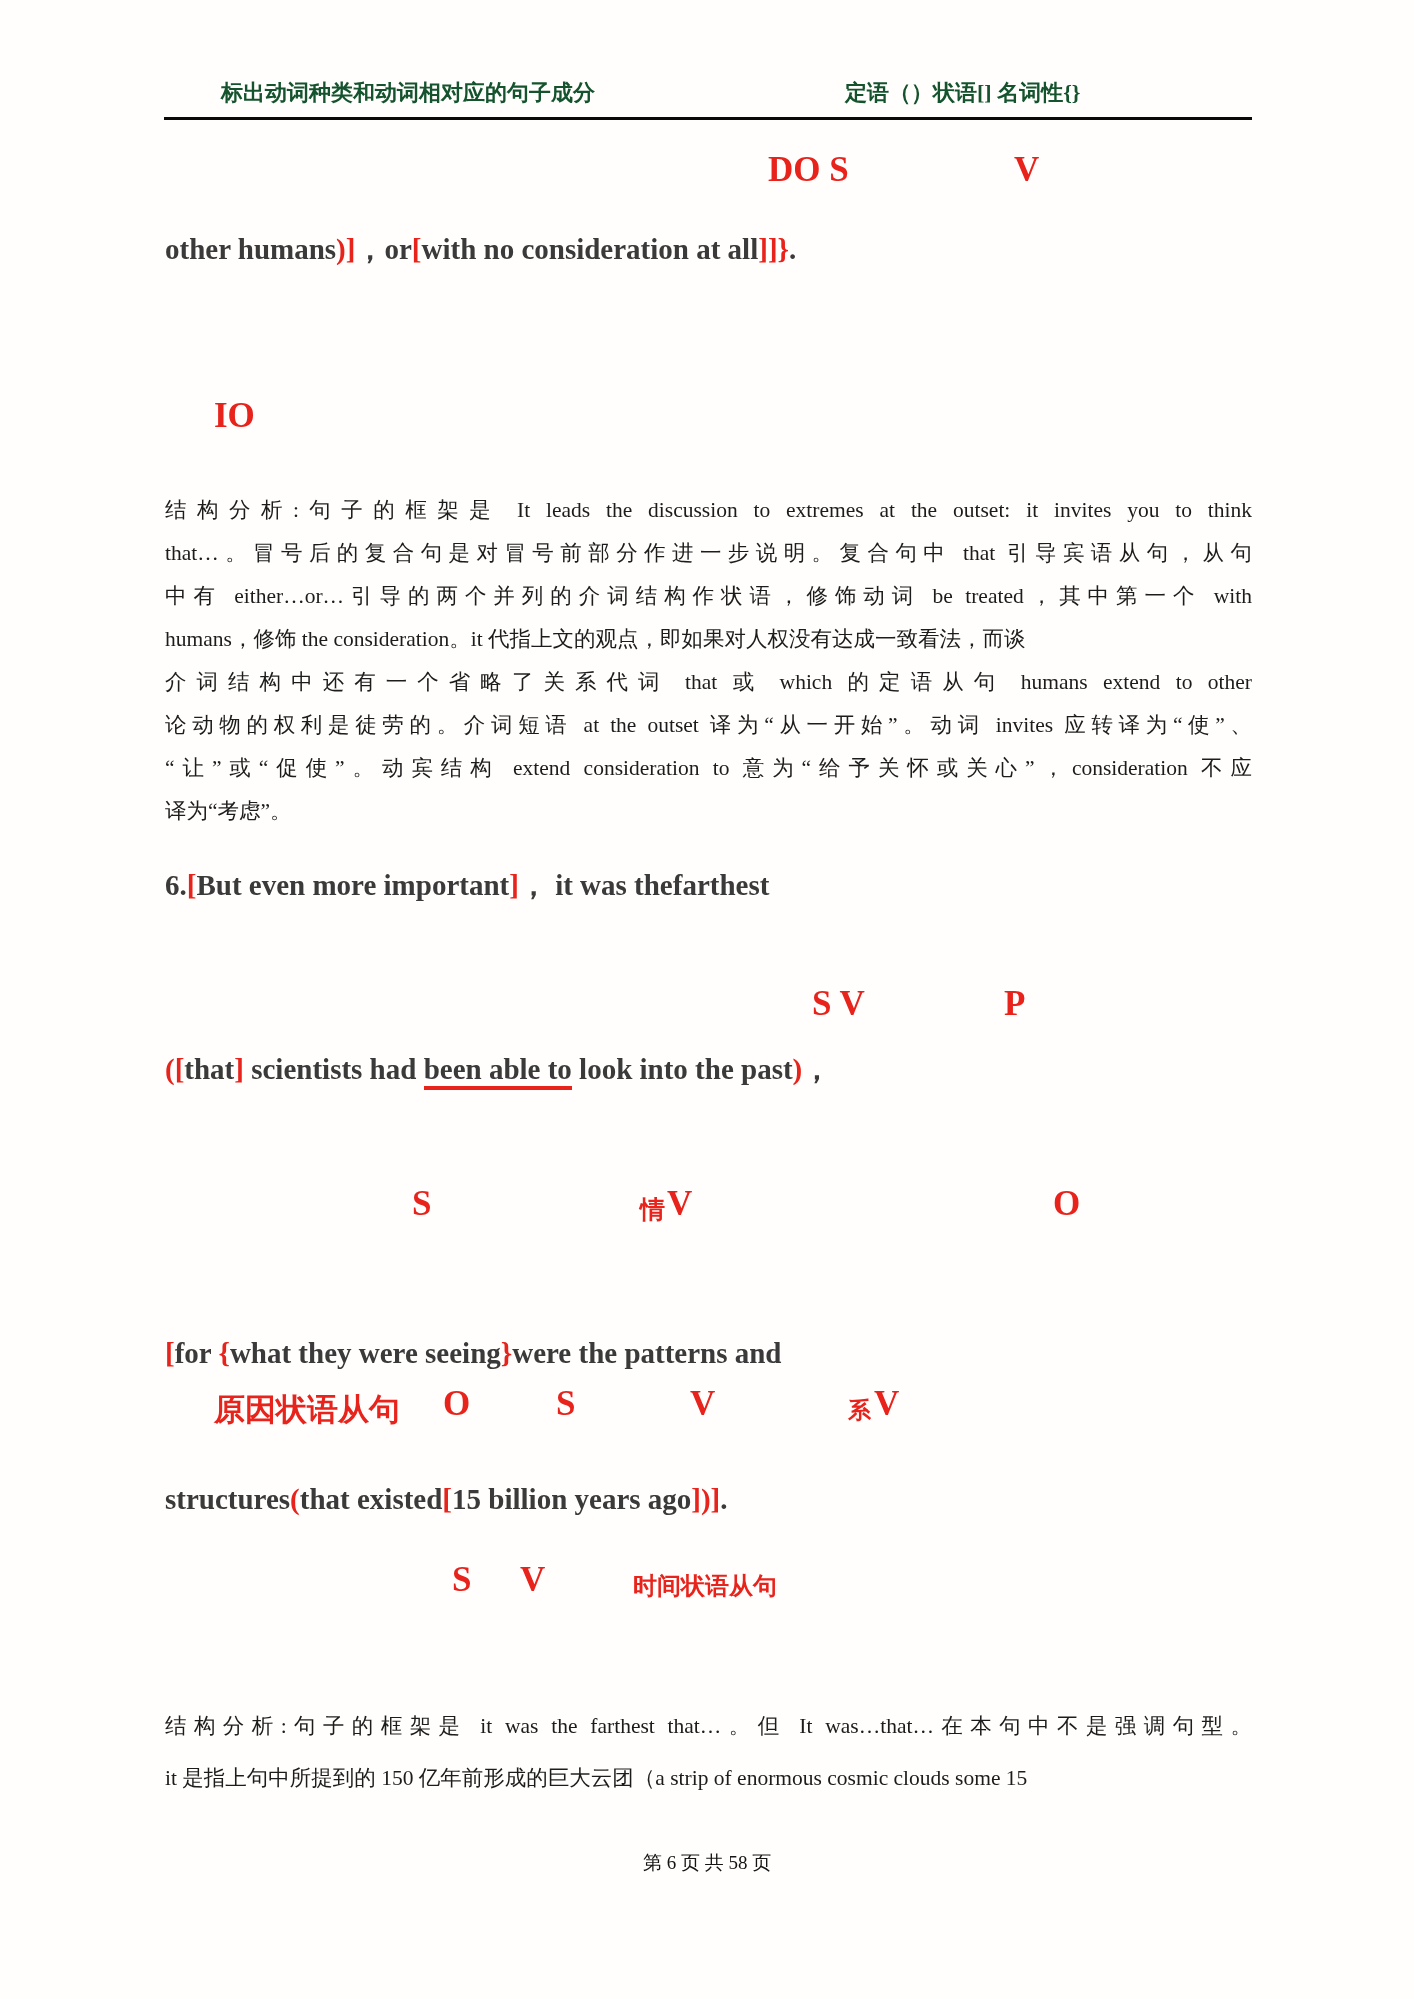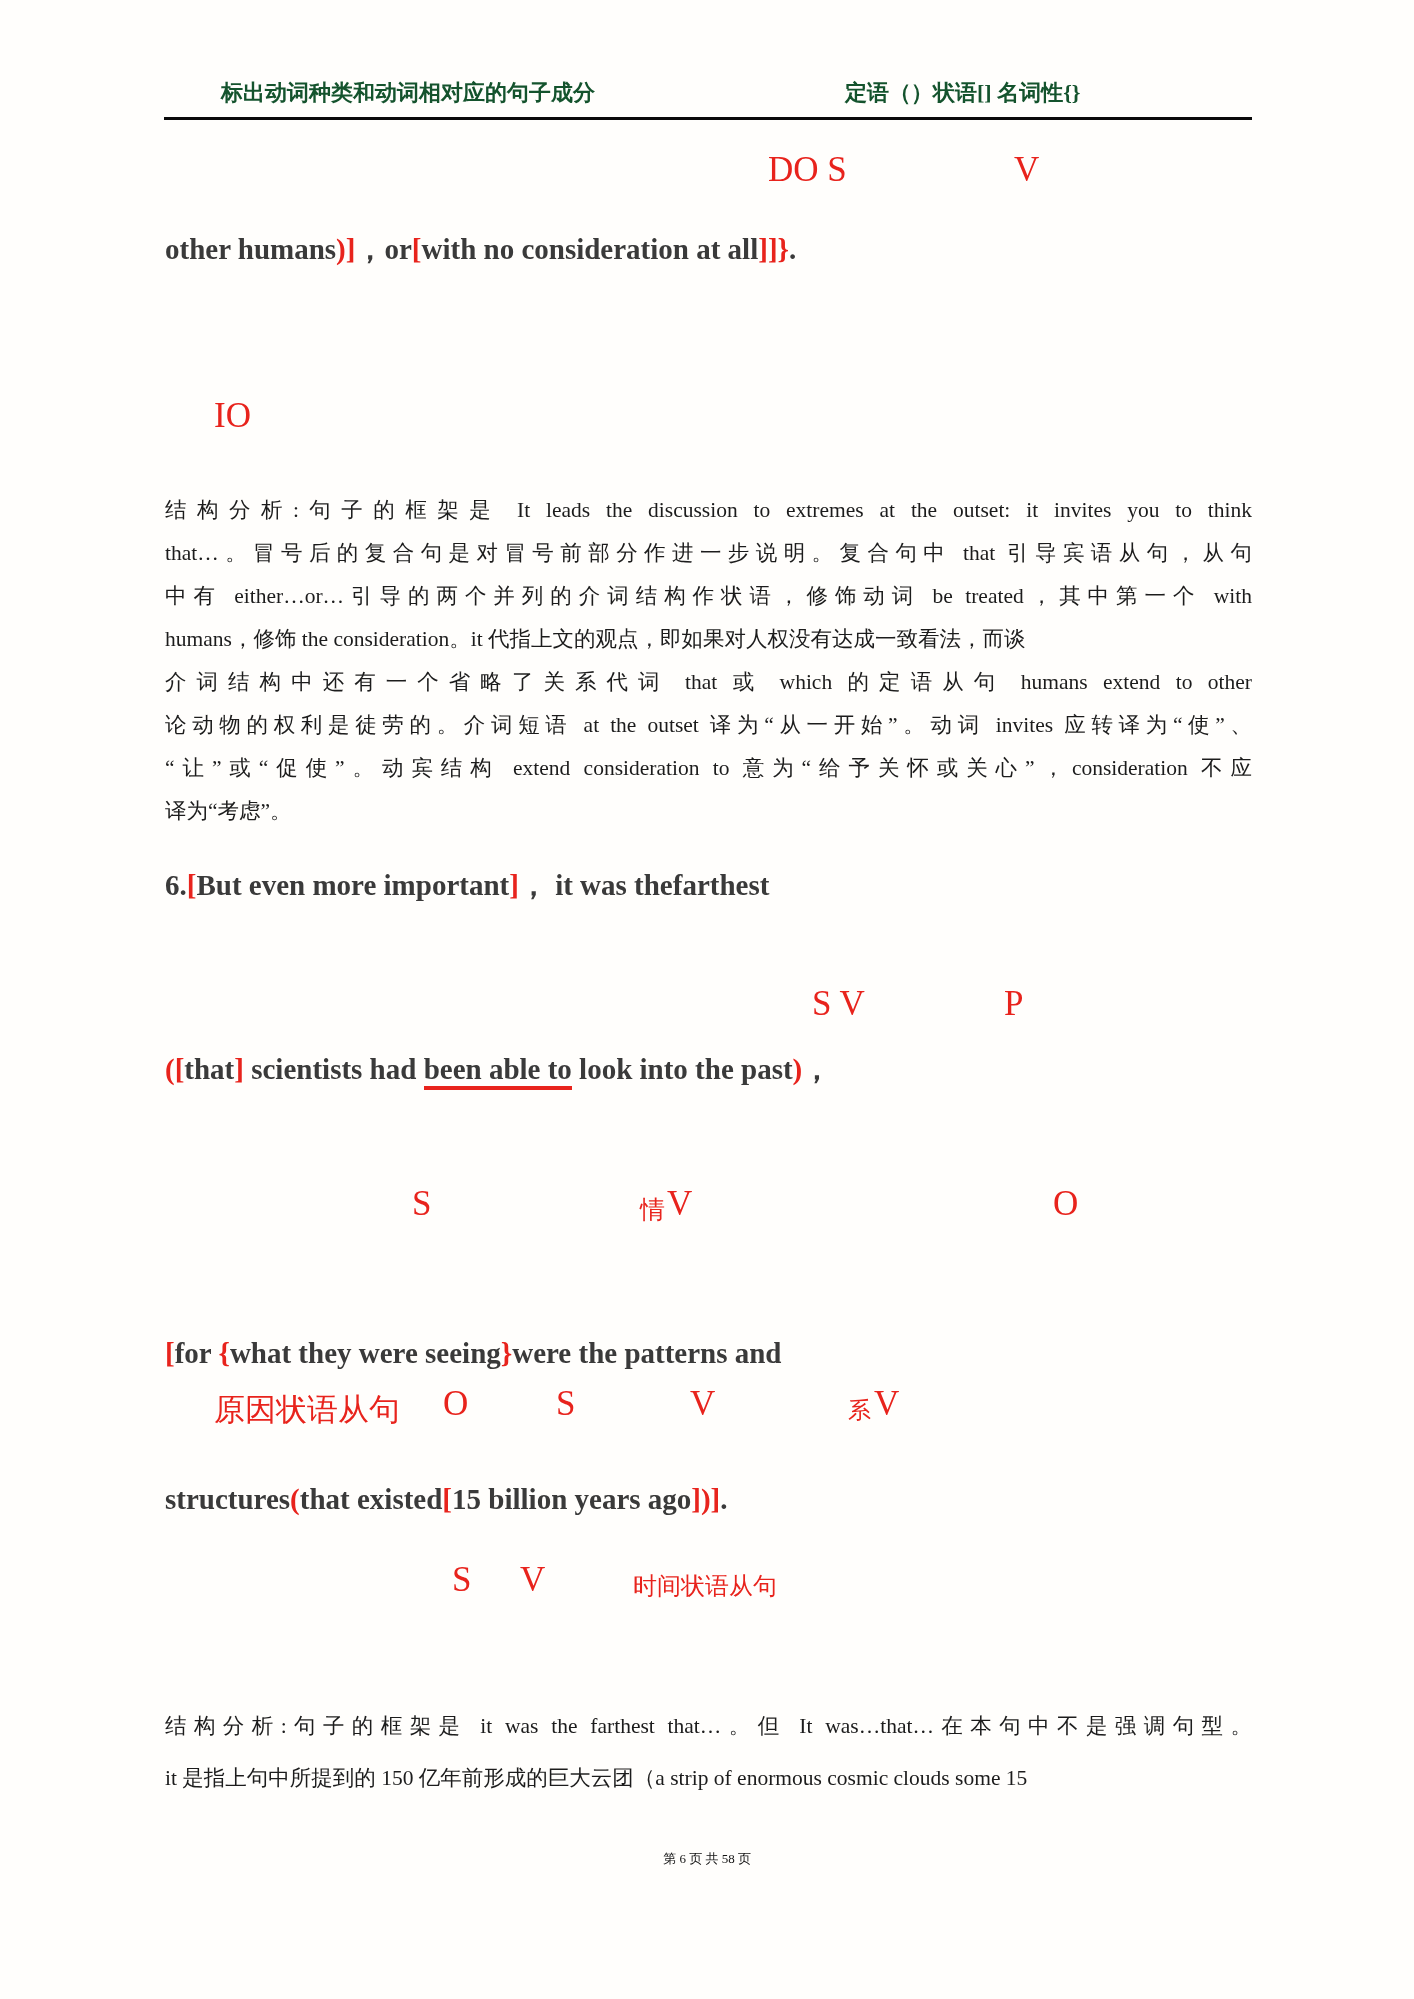--- a/index.html
+++ b/index.html
@@ -11,21 +11,21 @@
   }
   
   .hdr {
     position:absolute; top:74px; left:164px; width:1088px; height:46px;
     border-bottom:3px solid #0a0a0a; font-weight:bold; font-size:22px; color:#14532d;
   }
   .hdr .hl { position:absolute; left:57px; bottom:9px; white-space:pre; }
   .hdr .hr { position:absolute; left:681px; bottom:9px; white-space:pre; }
 
   
-  .ann { position:absolute; left:0; width:1414px; height:50px; color:var(--red); font-size:35px; }
+  .ann { position:absolute; left:0; width:1414px; height:50px; color:var(--red); font-size:35px;font-weight:bold; }
   .ann span { position:absolute; top:0; white-space:pre; }
   .row1 { top:150px; }  .row1 .p1 { left:768px; }  .row1 .p2 { left:1014px; }
   .iorow{ top:396px; }  .iorow .p1 { left:214px; }
   .row3 { top:984px; }  .row3 .p1 { left:812px; }  .row3 .p2 { left:1004px; }
   .row4 { top:1184px; } .row4 .p1 { left:412px; }
   .row4 .p2 { left:640px; font-size:25px; top:9px; }
   .row4 .p3 { left:667px; } .row4 .p4 { left:1053px; }
   .row5 { top:1384px; }
   .row5 .p1 { left:214px; font-size:31px; top:5px; }
   .row5 .p2 { left:443px; } .row5 .p3 { left:556px; }
@@ -49,21 +49,21 @@
   .para { position:absolute; left:165px; width:1087px; font-size:21.5px; color:#1c1c1c; }
   .para .pline { text-align:justify; text-align-last:justify; }
   .para1 { top:489px; }  .para1 .pline { line-height:43px; }
   .para2 { top:1700px; } .para2 .pline { line-height:52px; }
   .para1 .pline:nth-child(4), .para1 .pline:nth-child(8),
   .para2 .pline:nth-child(2) { text-align-last:left; }
 
   
   .footer {
     position:absolute; top:1850px; left:0; width:1414px;
-    text-align:center; font-size:13px; color:#141414;
+    text-align:center; font-size:19px; color:#141414;
   }
 </style>
 </head>
 <body>
 
 <div class="page">
 
   <header class="hdr">
     <span class="hl">标出动词种类和动词相对应的句子成分</span>
     <span class="hr">定语（）状语[] 名词性{}</span>

